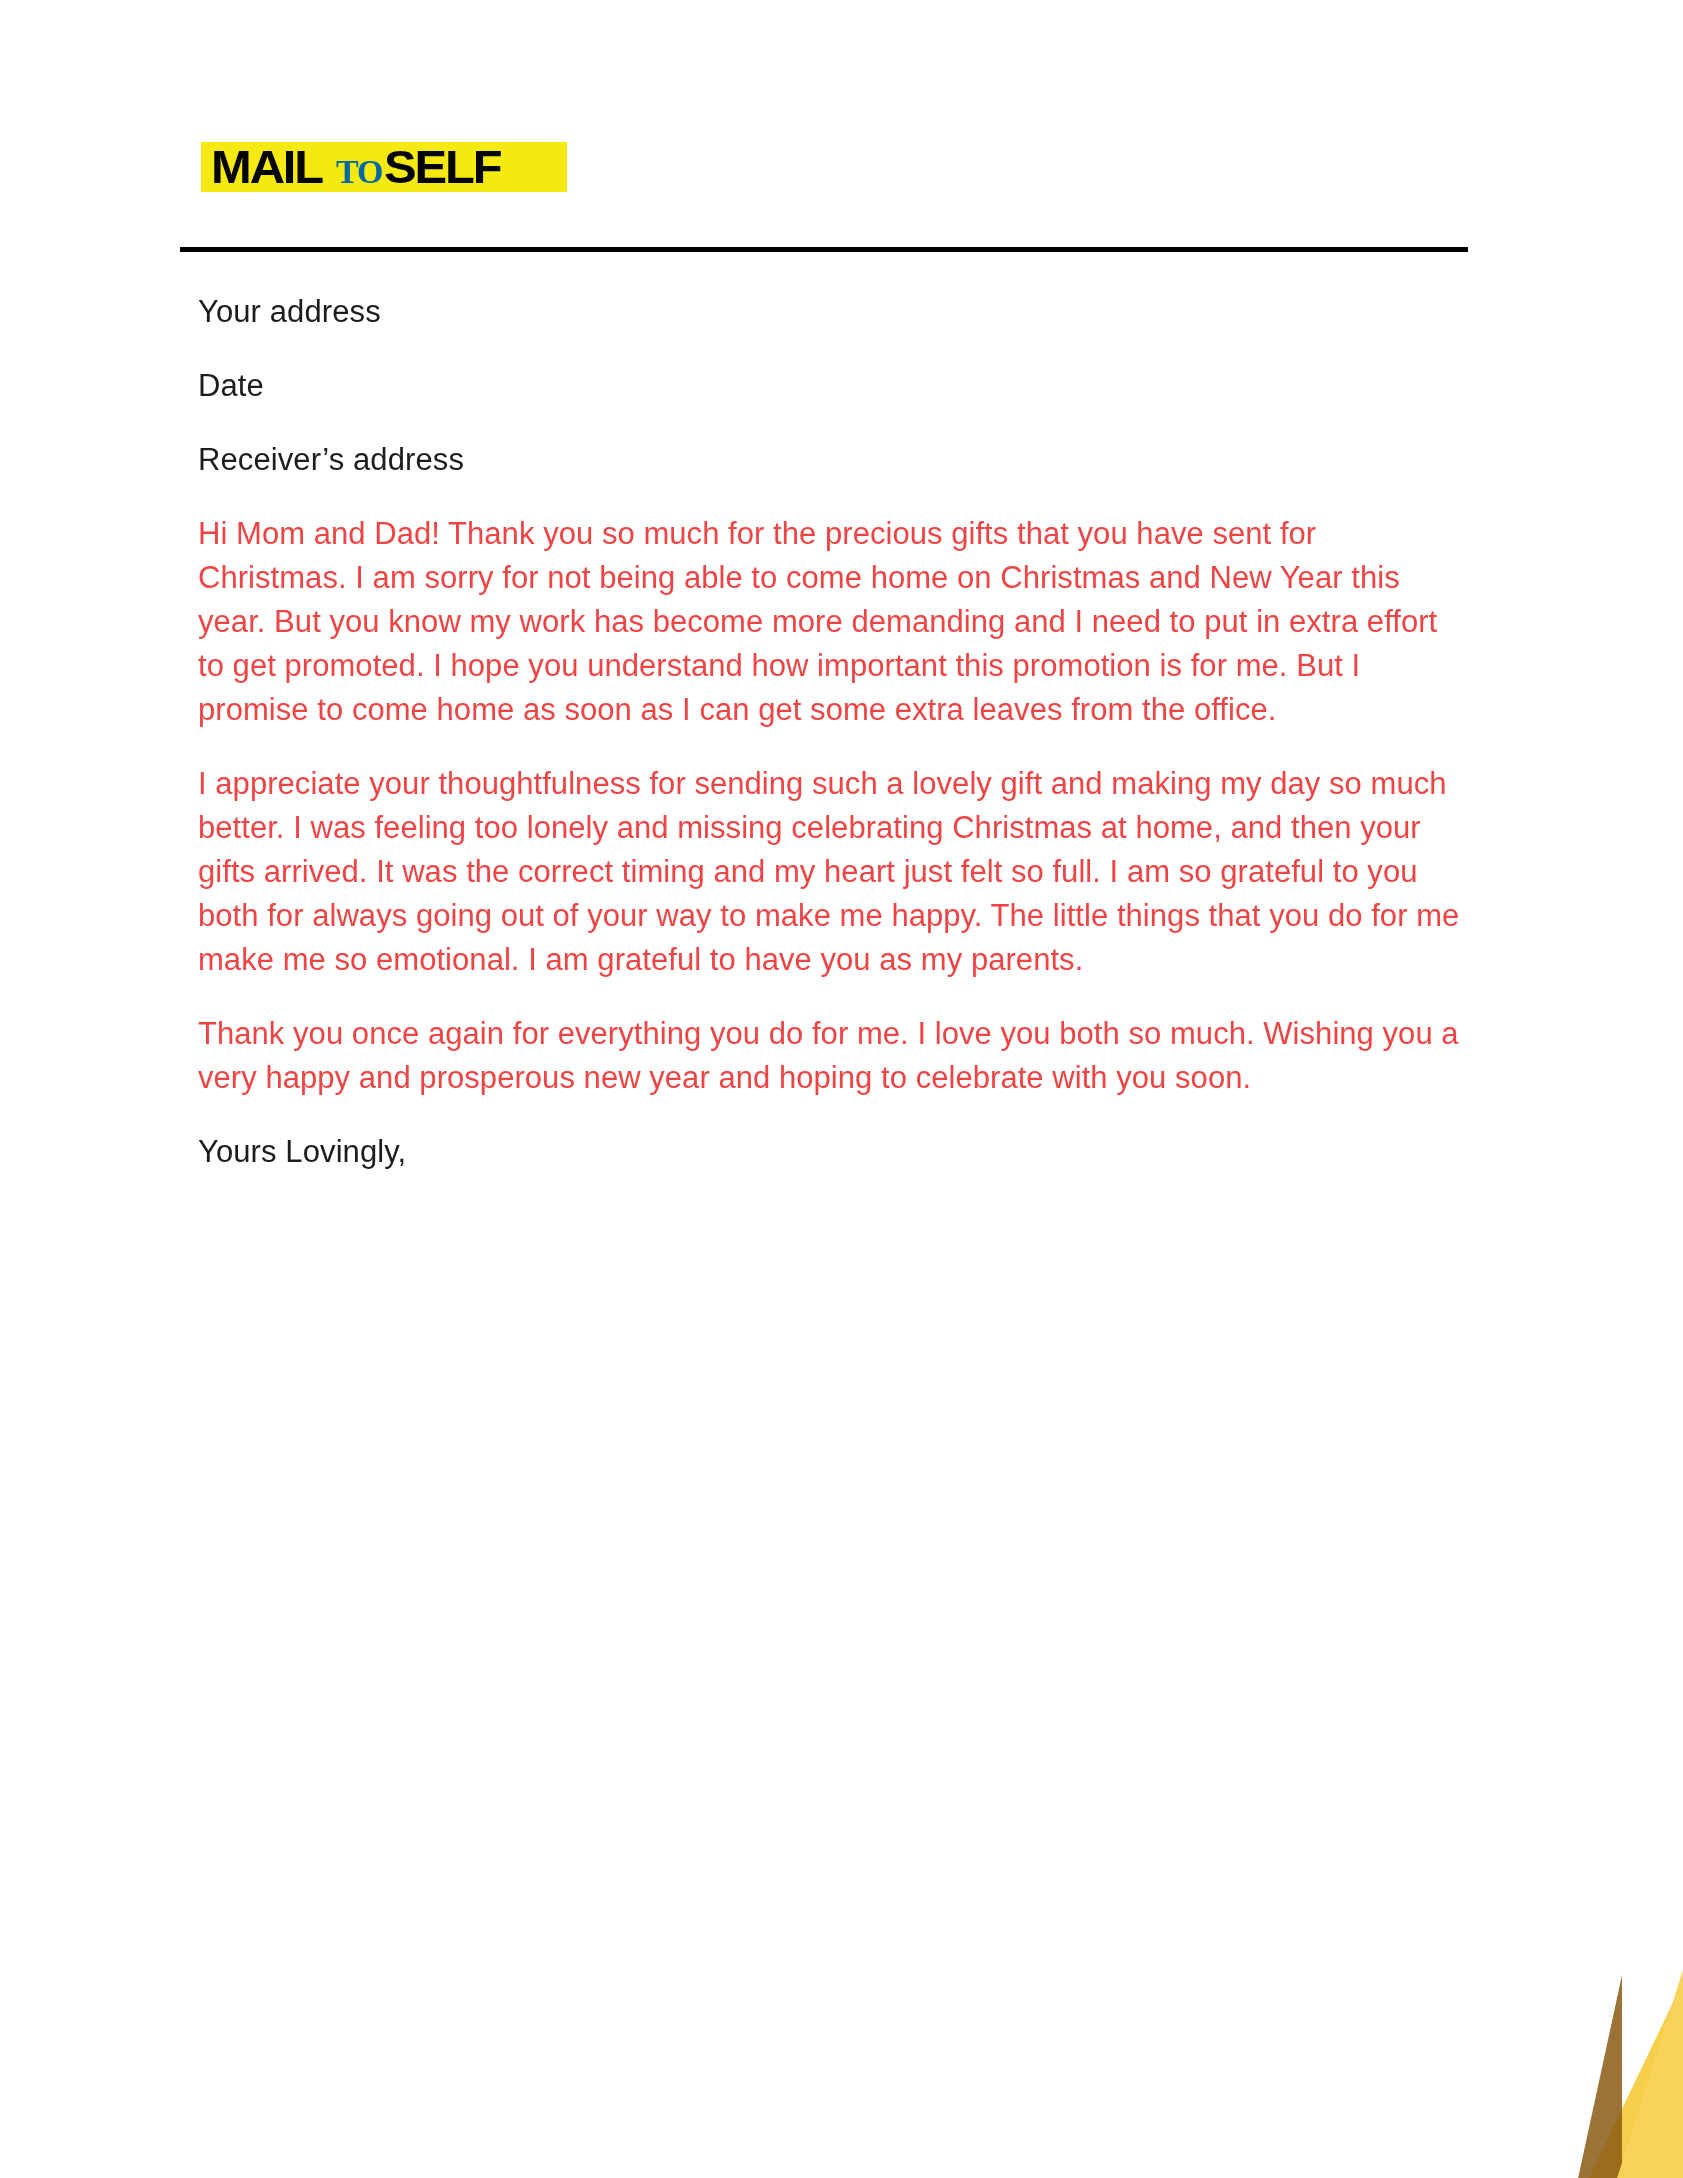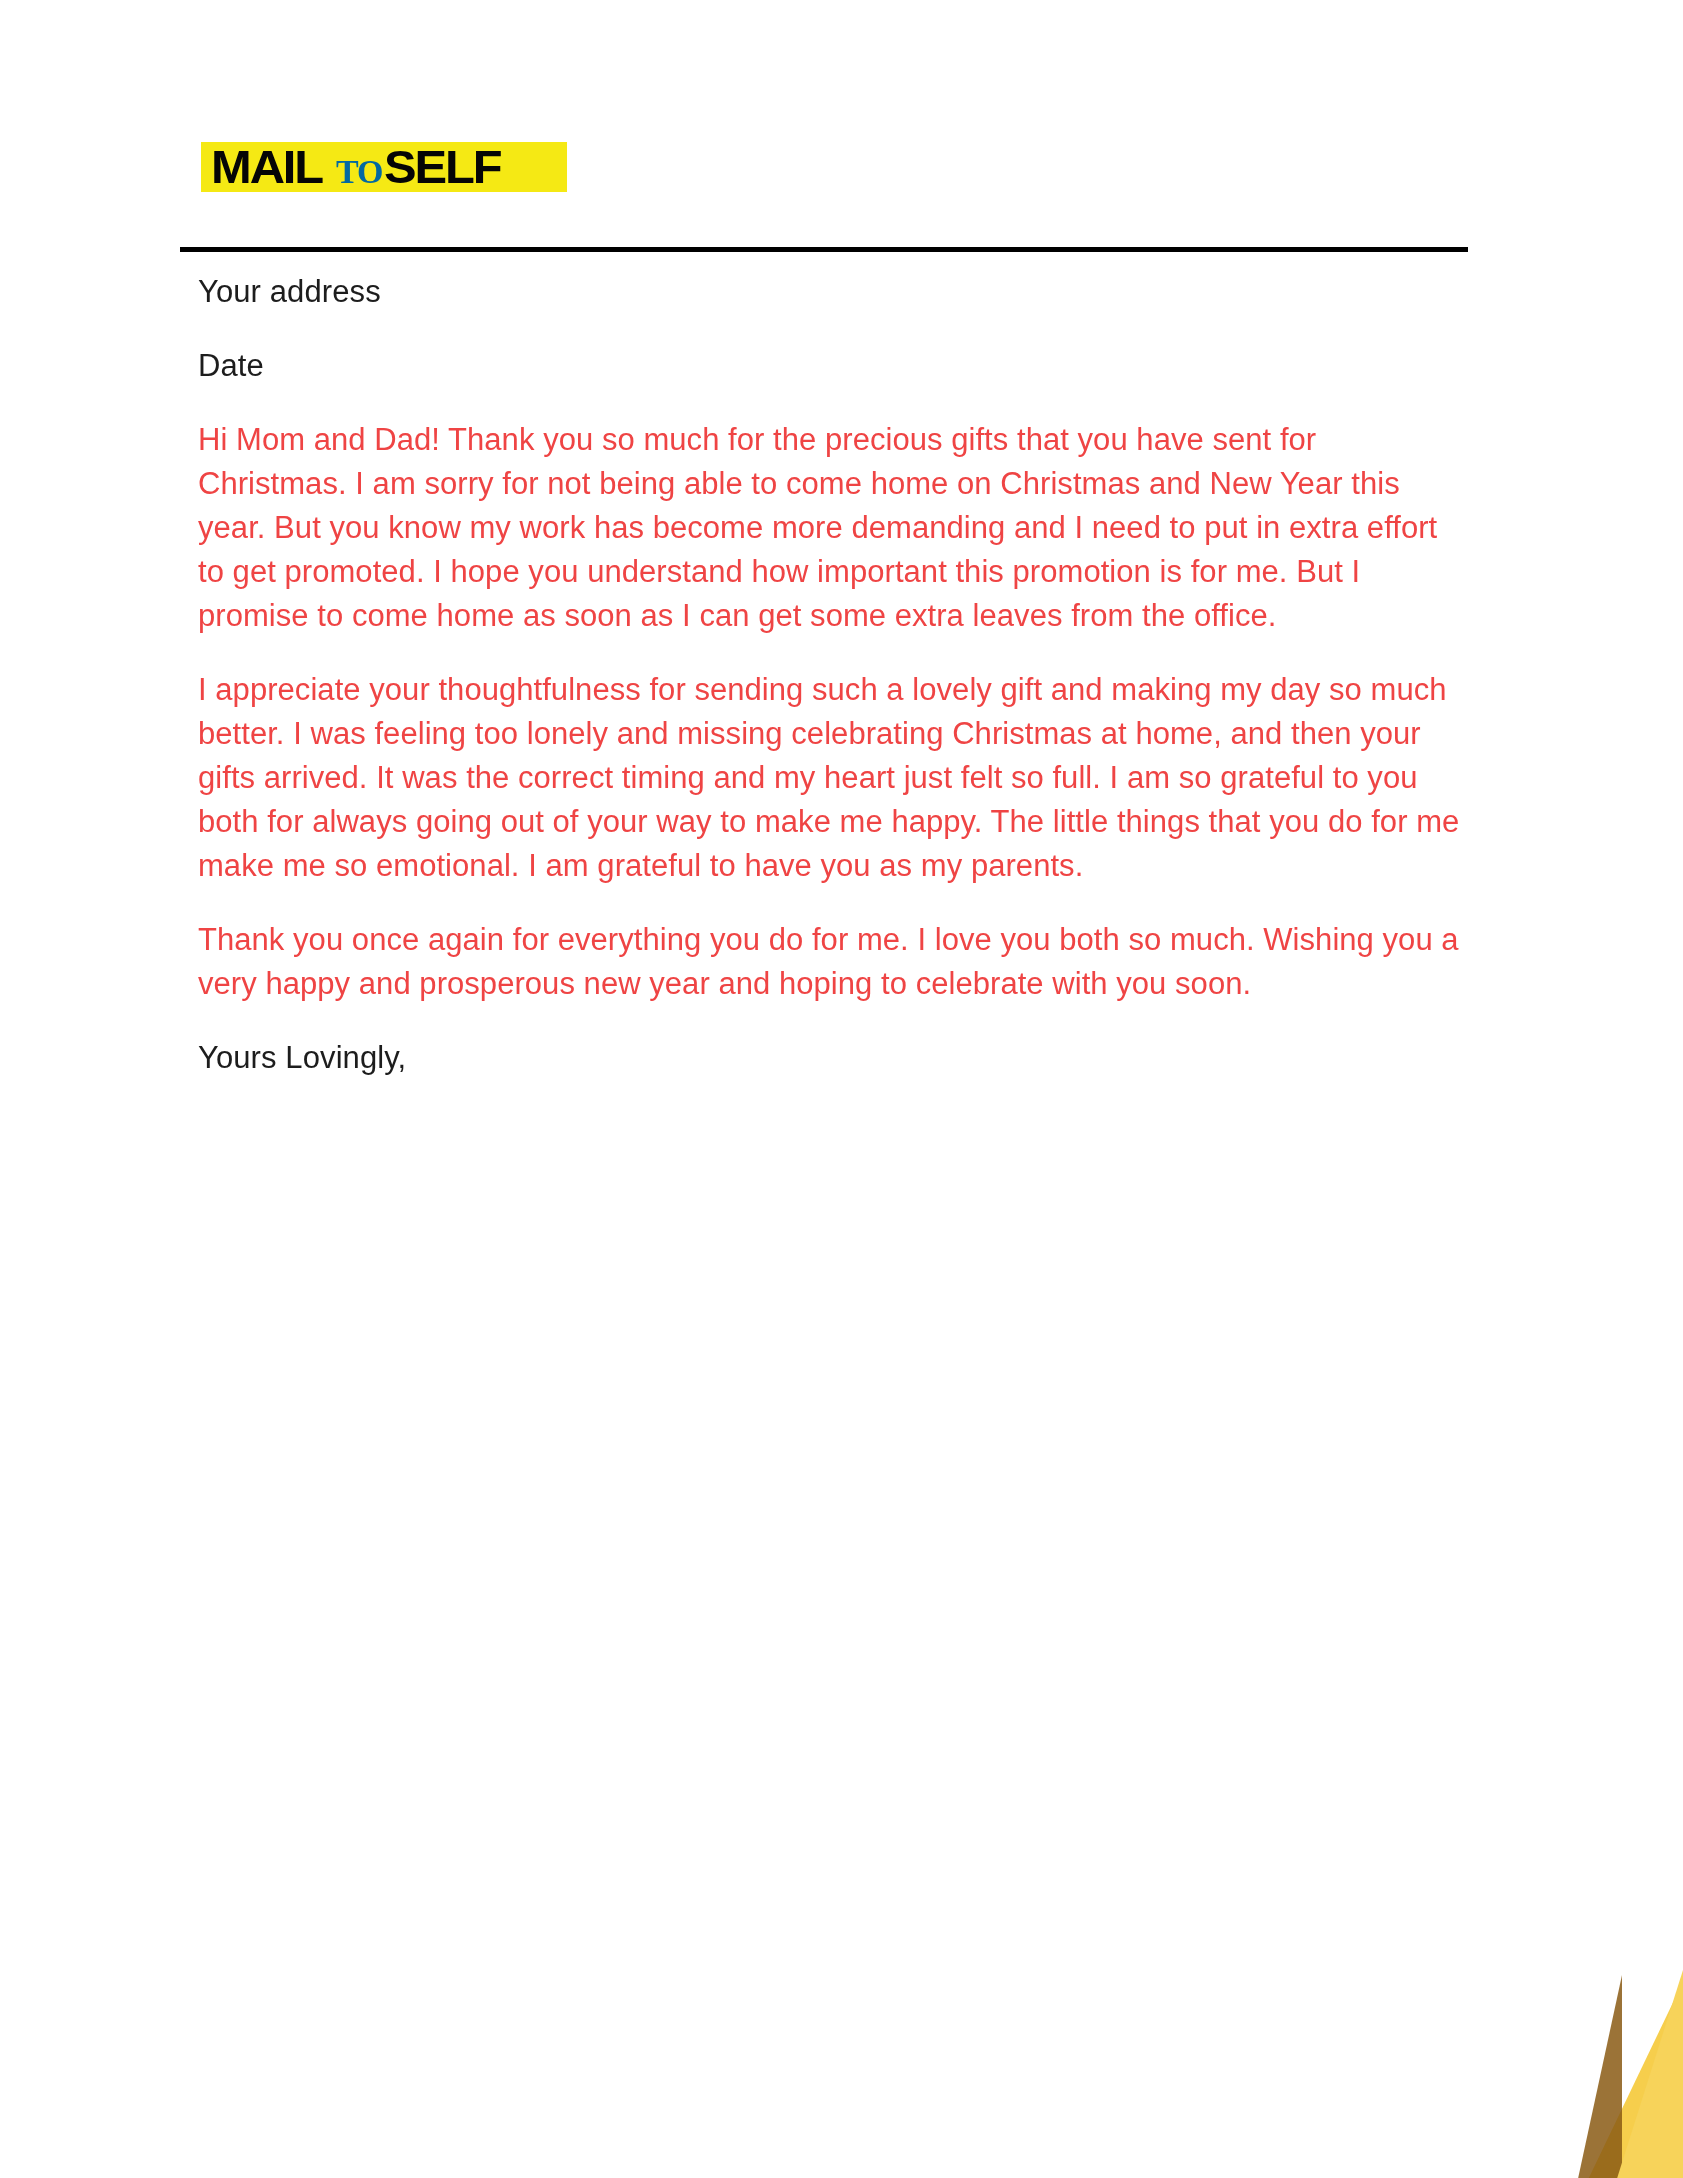--- a/index.html
+++ b/index.html
@@ -78,21 +78,21 @@
     top: 247px;
     width: 1288px;
     height: 5px;
     background: #000000;
   }
 
   
   .letter {
     position: absolute;
     left: 198px;
-    top: 270px;
+    top: 290px;
     width: 1270px;
   }
 
   .line {
     font-size: 31px;
     line-height: 44px;
     color: #1d1d1d;
     margin: 0 0 30px 0;
     letter-spacing: 0.1px;
     font-family: "Liberation Sans", sans-serif;
@@ -161,20 +161,21 @@
   </div>
 
   <div class="rule"></div>
 
   <div class="letter">
 
     <p class="line">Your address</p>
 
     <p class="line">Date</p>
 
+    <p class="line">Receiver’s address</p>
 
 
     <p class="para">Hi Mom and Dad! Thank you so much for the precious gifts that you have sent for Christmas. I am sorry for not being able to come home on Christmas and New Year this year. But you know my work has become more demanding and I need to put in extra effort to get promoted. I hope you understand how important this promotion is for me. But I promise to come home as soon as I can get some extra leaves from the office.</p>
 
     <p class="para">I appreciate your thoughtfulness for sending such a lovely gift and making my day so much better. I was feeling too lonely and missing celebrating Christmas at home, and then your gifts arrived. It was the correct timing and my heart just felt so full. I am so grateful to you both for always going out of your way to make me happy. The little things that you do for me make me so emotional. I am grateful to have you as my parents.</p>
 
     <p class="para">Thank you once again for everything you do for me. I love you both so much. Wishing you a very happy and prosperous new year and hoping to celebrate with you soon.</p>
 
     <p class="line">Yours Lovingly,</p>
 

